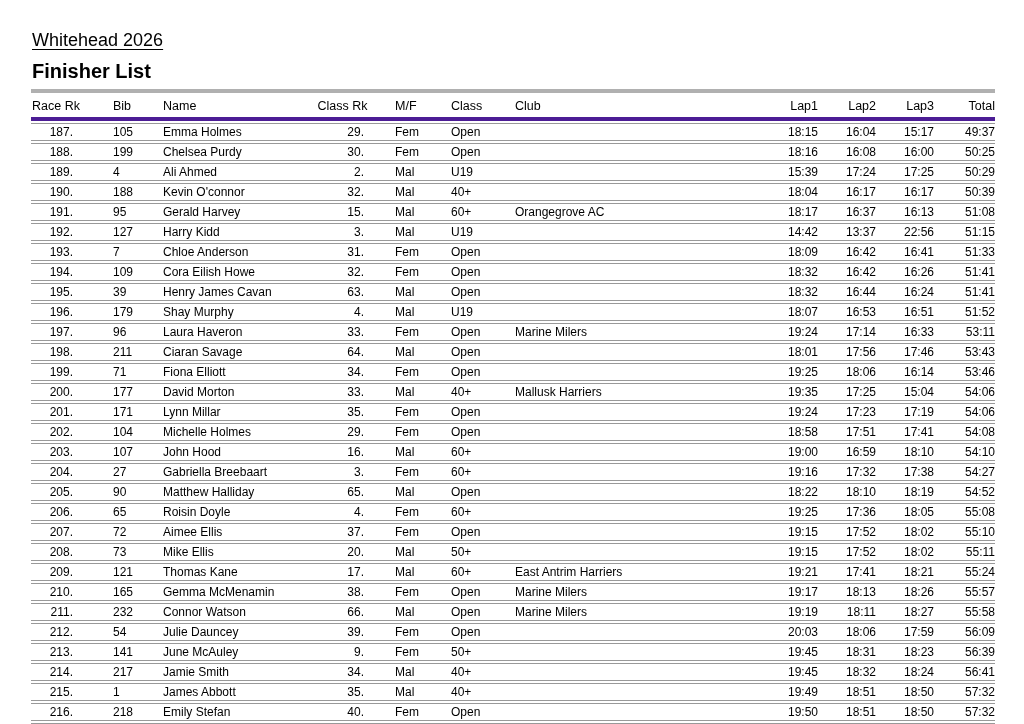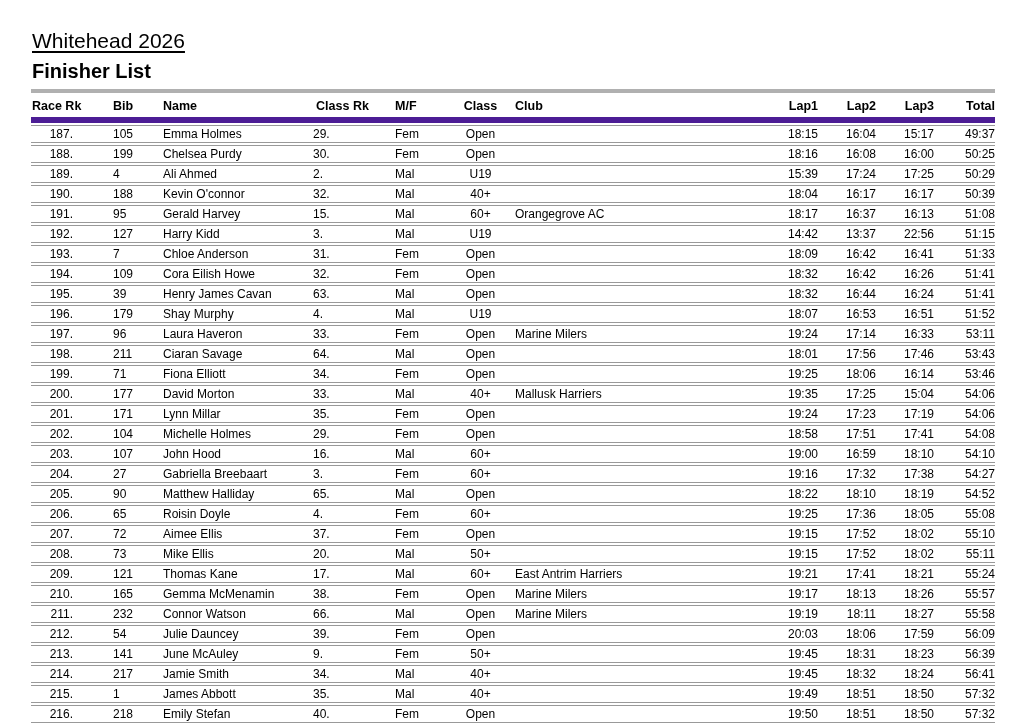--- a/index.html
+++ b/index.html
@@ -16,21 +16,21 @@
     overflow: hidden;
   }
   .content {
     position: absolute;
     left: 31px;
     top: 0;
     width: 964px;
   }
   .event-title {
     margin: 29px 0 0 1px;
-    font-size: 21px;
+    font-size: 18px;
     font-weight: 400;
     line-height: 23px;
     text-decoration: underline;
     text-underline-offset: 3px;
   }
   .report-title {
     margin: 7px 0 0 1px;
     font-size: 20px;
     font-weight: 700;
     line-height: 24px;
@@ -42,43 +42,43 @@
   }
   table.finisher-table {
     width: 964px;
     table-layout: fixed;
     border-collapse: separate;
     border-spacing: 0 2px;
     margin-top: 1px;
   }
   thead th {
     font-size: 12.5px;
-    font-weight: 700;
+    font-weight: 400;
     text-align: left;
     padding: 3px 0 4px 0;
-    border-bottom: 6px solid #4c1d95;
+    border-bottom: 4px solid #4c1d95;
     white-space: nowrap;
     line-height: 14px;
   }
   tbody td {
     font-size: 12px;
     line-height: 12px;
     padding: 2px 0;
     border-top: 1px solid #999;
     border-bottom: 1px solid #999;
     white-space: nowrap;
     overflow: hidden;
   }
   
   th.col-racerk  { padding-left: 1px; }
   td.col-racerk  { text-align: right; padding-right: 40px; }
   th.col-classrk { text-align: center; padding-right: 5px; }
-  td.col-classrk { text-align: left; padding-right: 13px; }
+  td.col-classrk { text-align: right; padding-right: 13px; }
   .col-mf        { padding-left: 18px; }
-  .col-class     { padding-left: 1px; text-align: center; }
+  .col-class     { padding-left: 1px; }
   .col-club      { padding-left: 5px; }
   th.col-lap1, td.col-lap1,
   th.col-lap2, td.col-lap2,
   th.col-lap3, td.col-lap3 { text-align: right; padding-right: 1px; }
   th.col-total, td.col-total { text-align: right; padding-right: 0; }
 </style>
 </head>
 <body>
 
 <div class="page">

